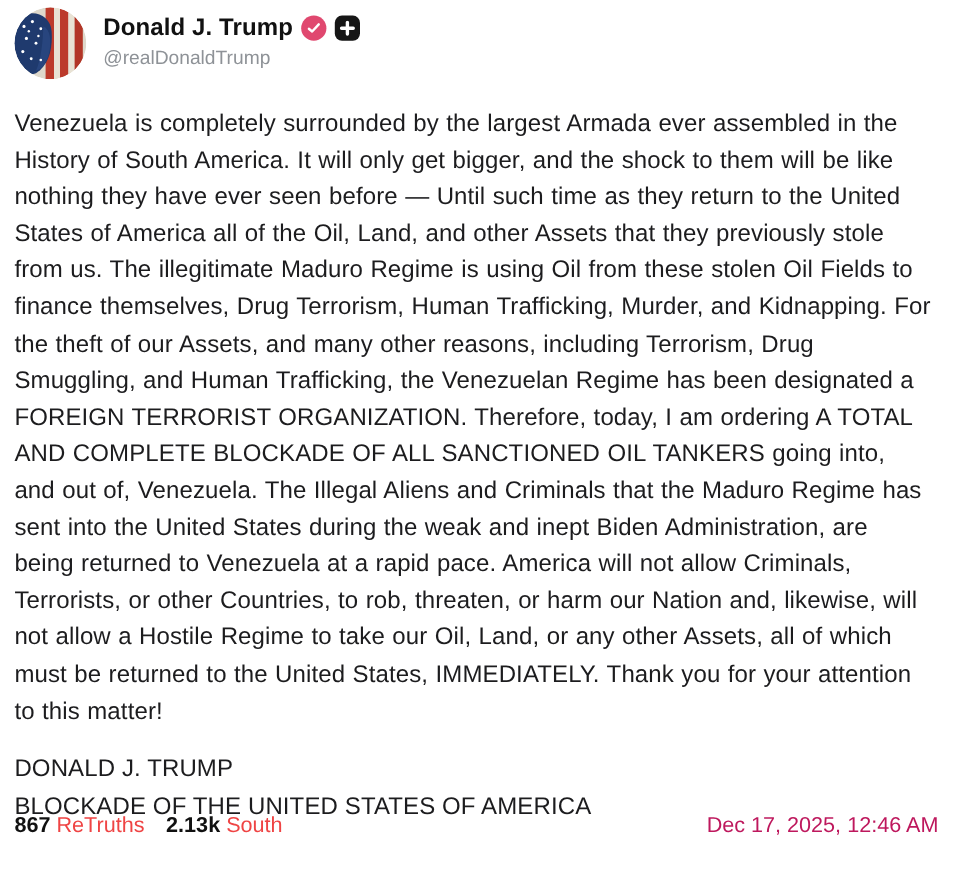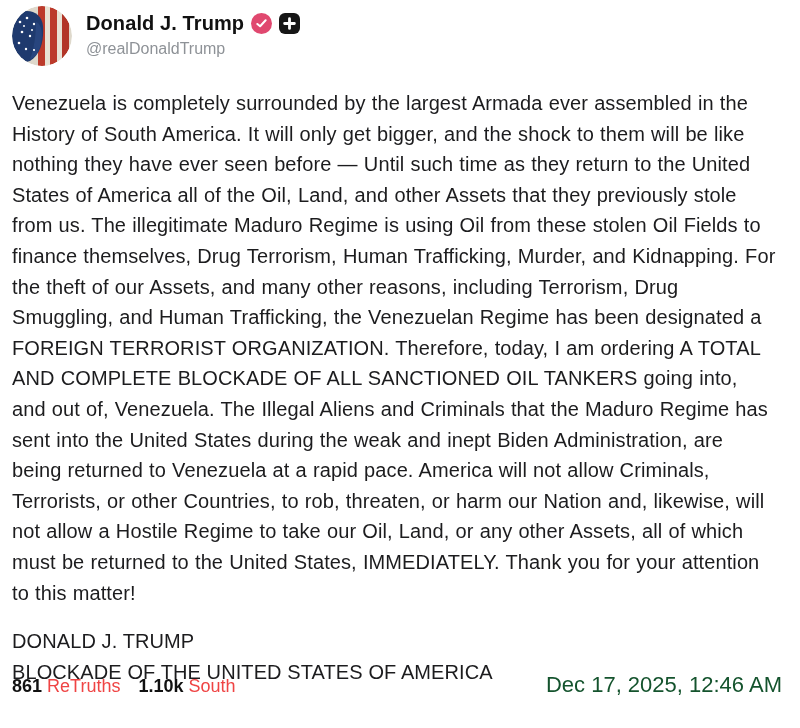--- a/index.html
+++ b/index.html
@@ -112,22 +112,22 @@
   .stat .count {
     font-weight: 700;
     color: #111111;
     margin-right: 5px;
   }
   .stat .label {
     color: #ef4444;
     font-weight: 400;
   }
   .timestamp {
-    font-size: 22px;
-    color: #14532d;
+    font-size: 18px;
+    color: #be185d;
     margin-left: 44px;
   }
 </style>
 </head>
 <body>
 
 <div class="post">
 
   <header class="post-header">
     <div class="avatar">
@@ -180,22 +180,22 @@
   <p class="body-text">Venezuela is completely surrounded by the largest Armada ever assembled in the History of South America. It will only get bigger, and the shock to them will be like nothing they have ever seen before — Until such time as they return to the United States of America all of the Oil, Land, and other Assets that they previously stole from us. The illegitimate Maduro Regime is using Oil from these stolen Oil Fields to finance themselves, Drug Terrorism, Human Trafficking, Murder, and Kidnapping. For the theft of our Assets, and many other reasons, including Terrorism, Drug Smuggling, and Human Trafficking, the Venezuelan Regime has been designated a FOREIGN TERRORIST ORGANIZATION. Therefore, today, I am ordering A TOTAL AND COMPLETE BLOCKADE OF ALL SANCTIONED OIL TANKERS going into, and out of, Venezuela. The Illegal Aliens and Criminals that the Maduro Regime has sent into the United States during the weak and inept Biden Administration, are being returned to Venezuela at a rapid pace. America will not allow Criminals, Terrorists, or other Countries, to rob, threaten, or harm our Nation and, likewise, will not allow a Hostile Regime to take our Oil, Land, or any other Assets, all of which must be returned to the United States, IMMEDIATELY. Thank you for your attention to this matter!</p>
 
   <p class="signature">
     <span>DONALD J. TRUMP</span><br>
     <span>BLOCKADE OF THE UNITED STATES OF AMERICA</span>
   </p>
 
   <footer class="post-footer">
     <div class="stats">
       <span class="stat">
-        <span class="count">861</span><span class="label">ReTruths</span>
+        <span class="count">867</span><span class="label">ReTruths</span>
       </span>
       <span class="stat">
-        <span class="count">1.10k</span><span class="label">South</span>
+        <span class="count">2.13k</span><span class="label">South</span>
       </span>
     </div>
     <div class="timestamp">Dec 17, 2025, 12:46 AM</div>
   </footer>
 
 </div>
 
 </body></html>

